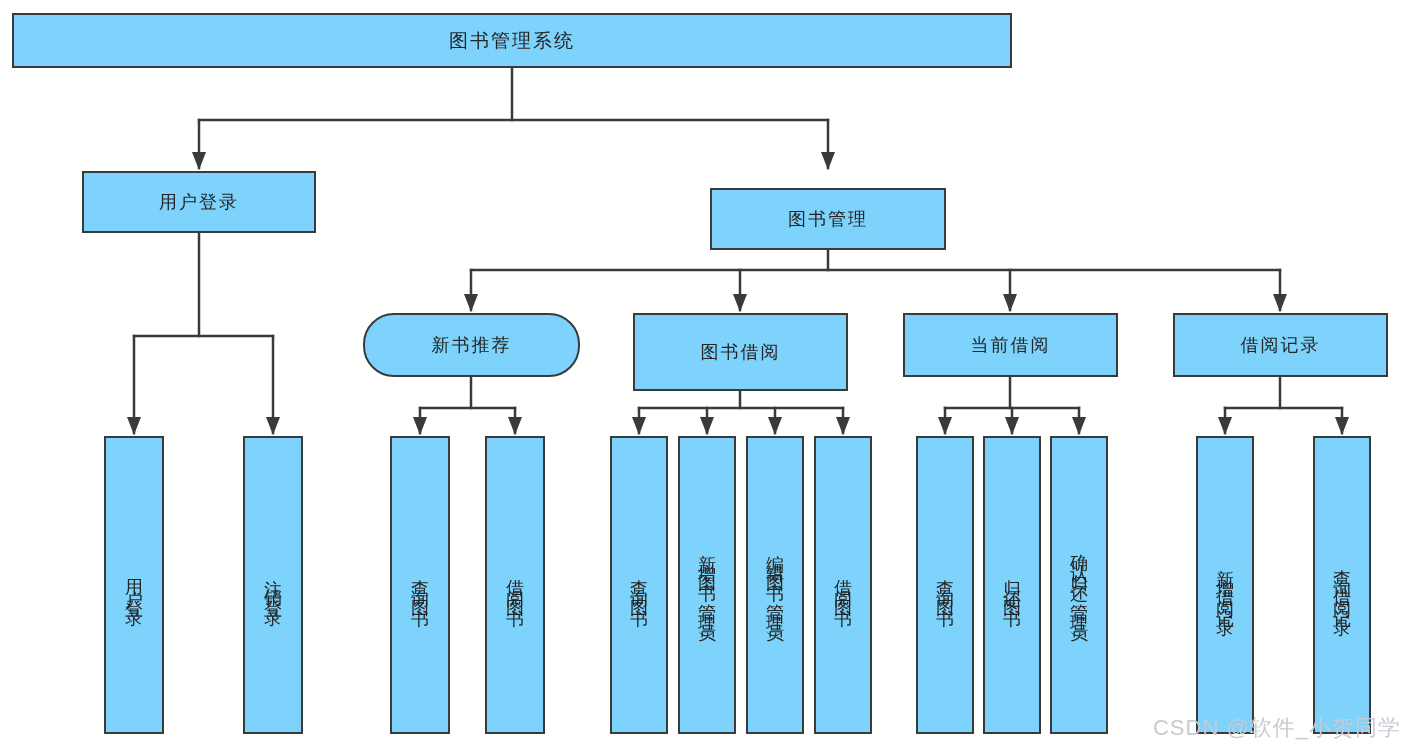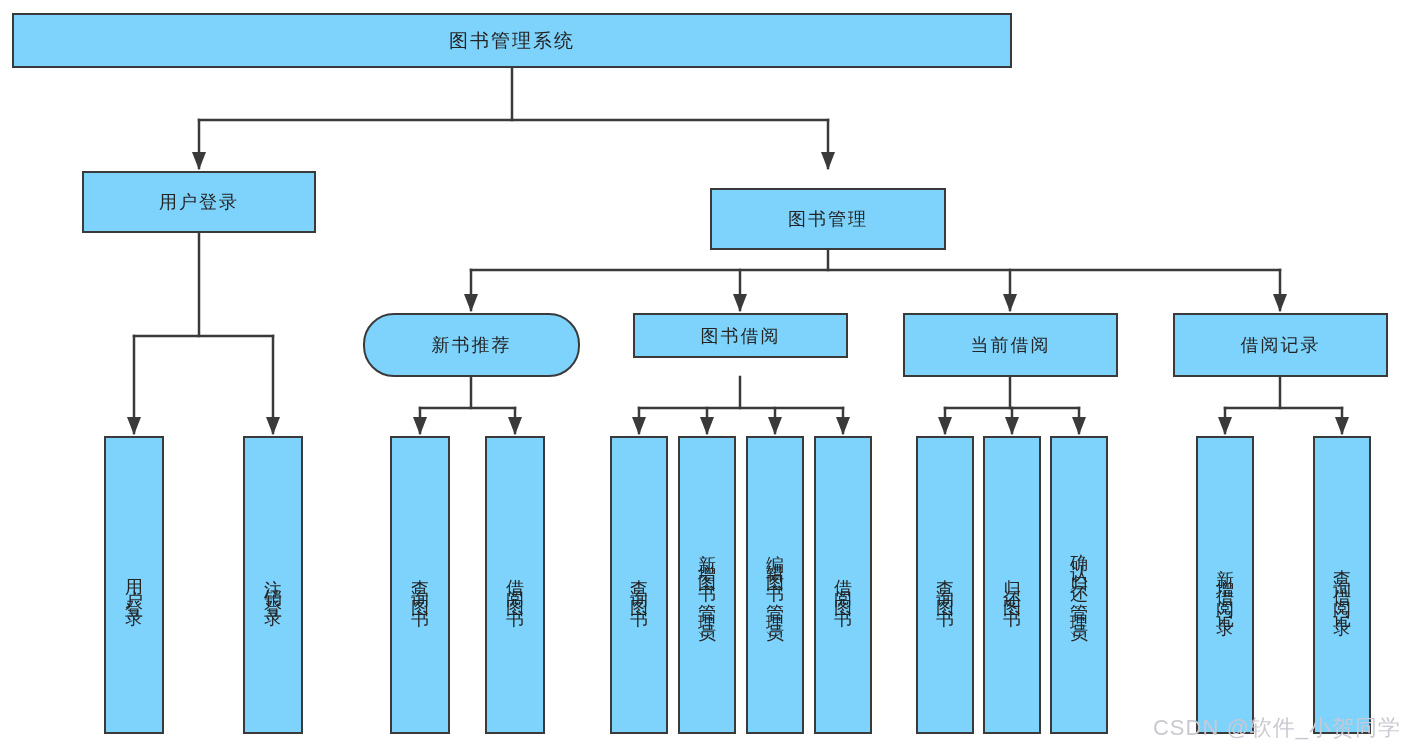--- a/index.html
+++ b/index.html
@@ -99,21 +99,21 @@
       <path d="M1342,408 V433" marker-end="url(#arrow)"></path>
     </g>
   </svg>
 
   <div class="node h root" style="left:12px; top:13px; width:1000px; height:55px;">图书管理系统</div>
 
   <div class="node h" style="left:82px; top:171px; width:234px; height:62px;">用户登录</div>
   <div class="node h" style="left:710px; top:171px; width:236px; height:62px;margin-top:17px;">图书管理</div>
 
   <div class="node h" style="left:363px; top:313px; width:217px; height:64px;border-radius:31px;">新书推荐</div>
-  <div class="node h" style="left:633px; top:313px; width:215px; height:45px;">图书借阅</div>
+  <div class="node h" style="left:633px; top:313px; width:215px; height:78px;">图书借阅</div>
   <div class="node h" style="left:903px; top:313px; width:215px; height:64px;">当前借阅</div>
   <div class="node h" style="left:1173px; top:313px; width:215px; height:64px;text-align:right;">借阅记录</div>
 
   <div class="node v" style="left:104px; top:436px; width:60px; height:298px;">
     <span>用户登录</span>
   </div>
   <div class="node v" style="left:243px; top:436px; width:60px; height:298px;">
     <span>注销登录</span>
   </div>
 

